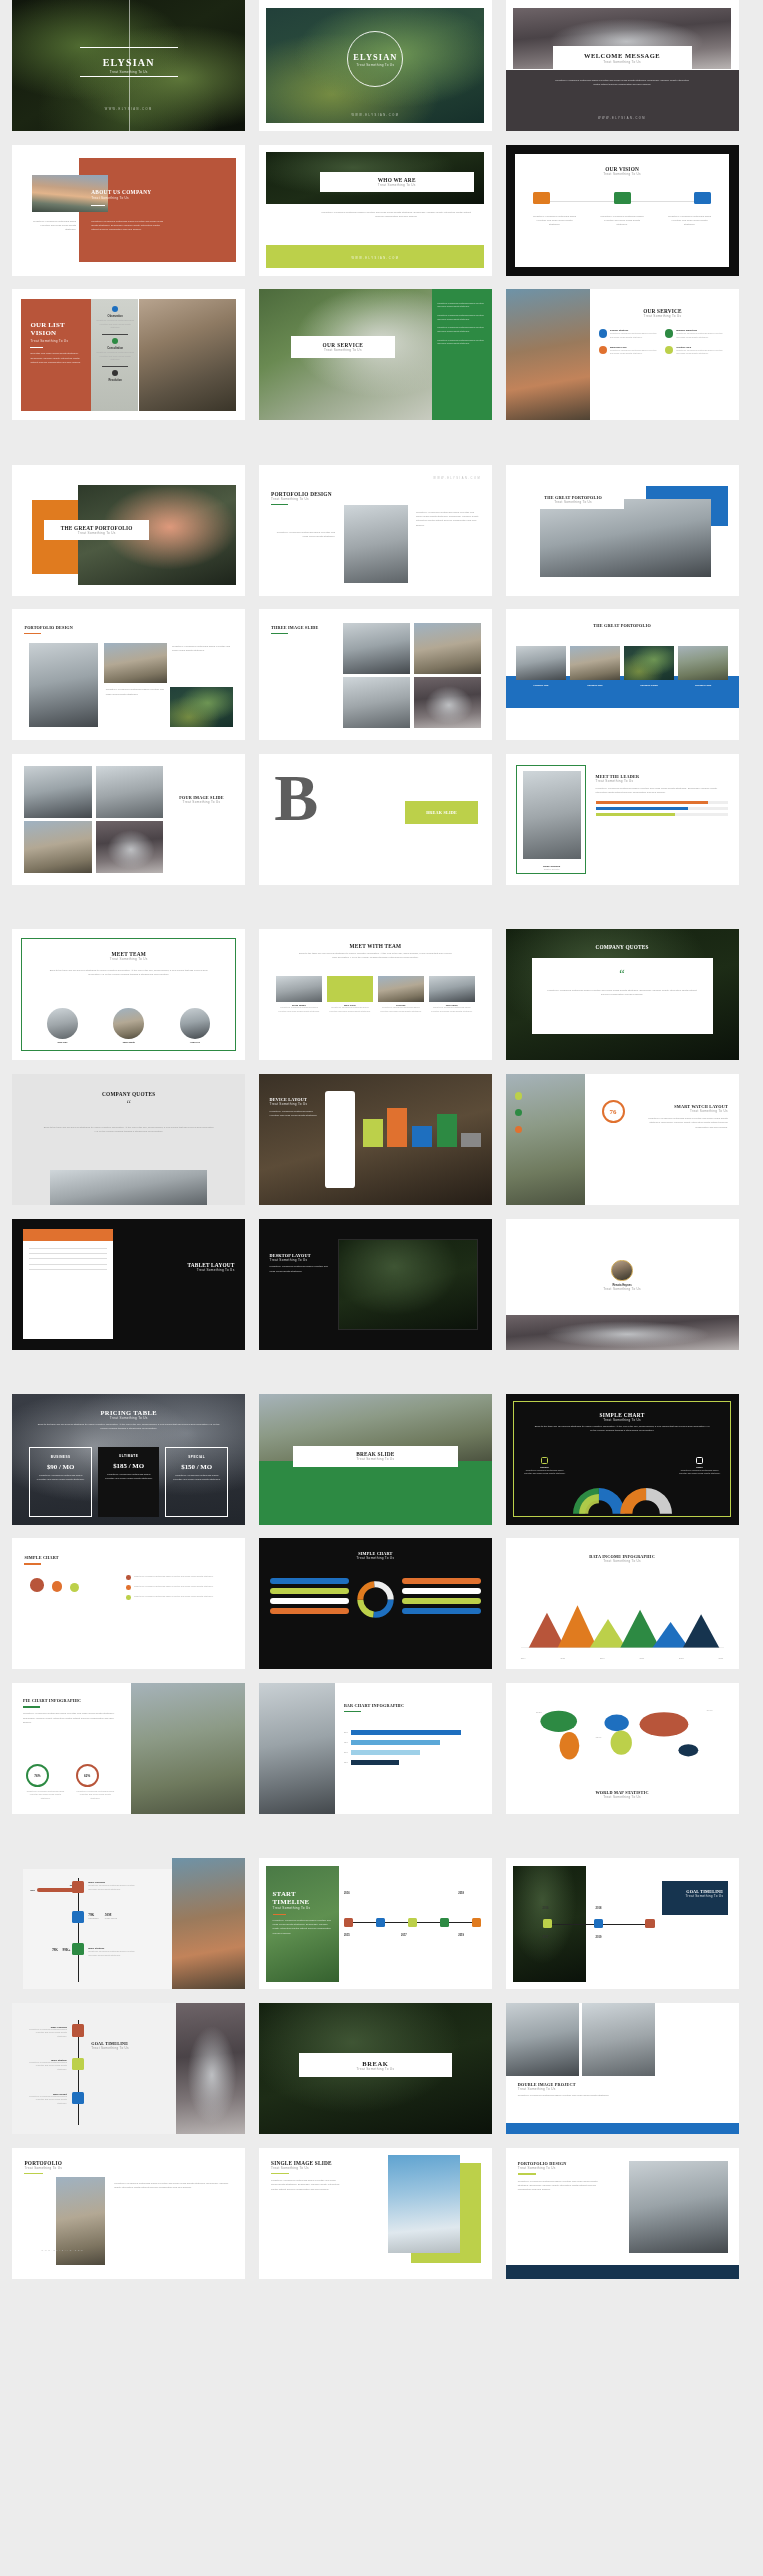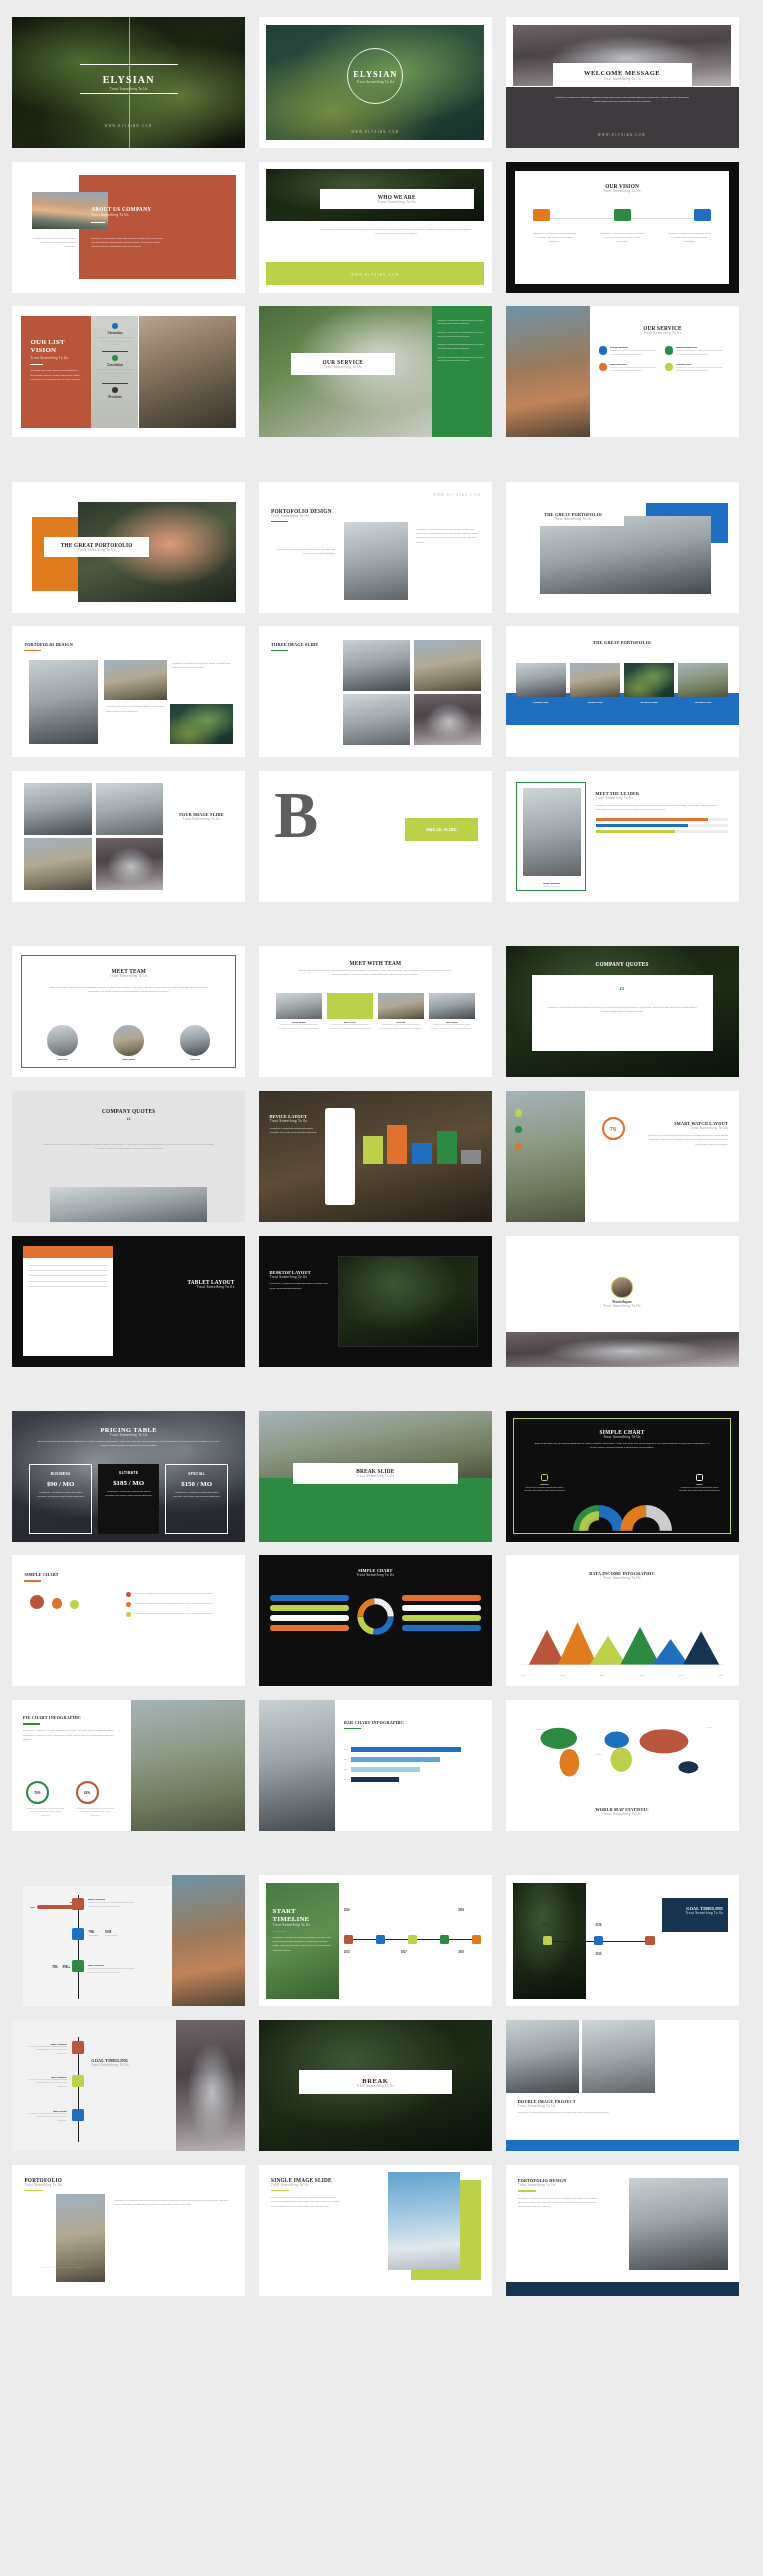--- a/index.html
+++ b/index.html
@@ -133,21 +133,21 @@
   .tinyw { font-size:2.1px; color:rgba(255,255,255,.7); line-height:1.7; }
   .lbl { font-size:2.7px; font-weight:bold; color:#333; }
   .lblw { font-size:2.7px; font-weight:bold; color:#fff; }
   .num { font-family:"Liberation Serif",serif; font-weight:bold; }
 </style>
 </head>
 <body>
 
 <div class="sheet">
 
-<div class="section" style="padding-top:17px;">
+<div class="section" style="">
 
   <div class="row">
 
     <div class="slide ph-fern">
       <div class="abs" style="left:50%;top:0;width:0.8px;height:100%;background:rgba(255,255,255,.55);"></div>
       <div class="abs" style="left:29%;top:36%;width:42%;height:0.8px;background:#fff;"></div>
       <div class="abs" style="left:29%;top:58%;width:42%;height:0.8px;background:#fff;"></div>
       <div class="abs full ctr">
         <div class="tt" style="font-size:10px;color:#fff;letter-spacing:1.2px;">ELYSIAN</div>
         <div class="subw" style="margin-top:2.3px;">Treat Something To Us</div>

